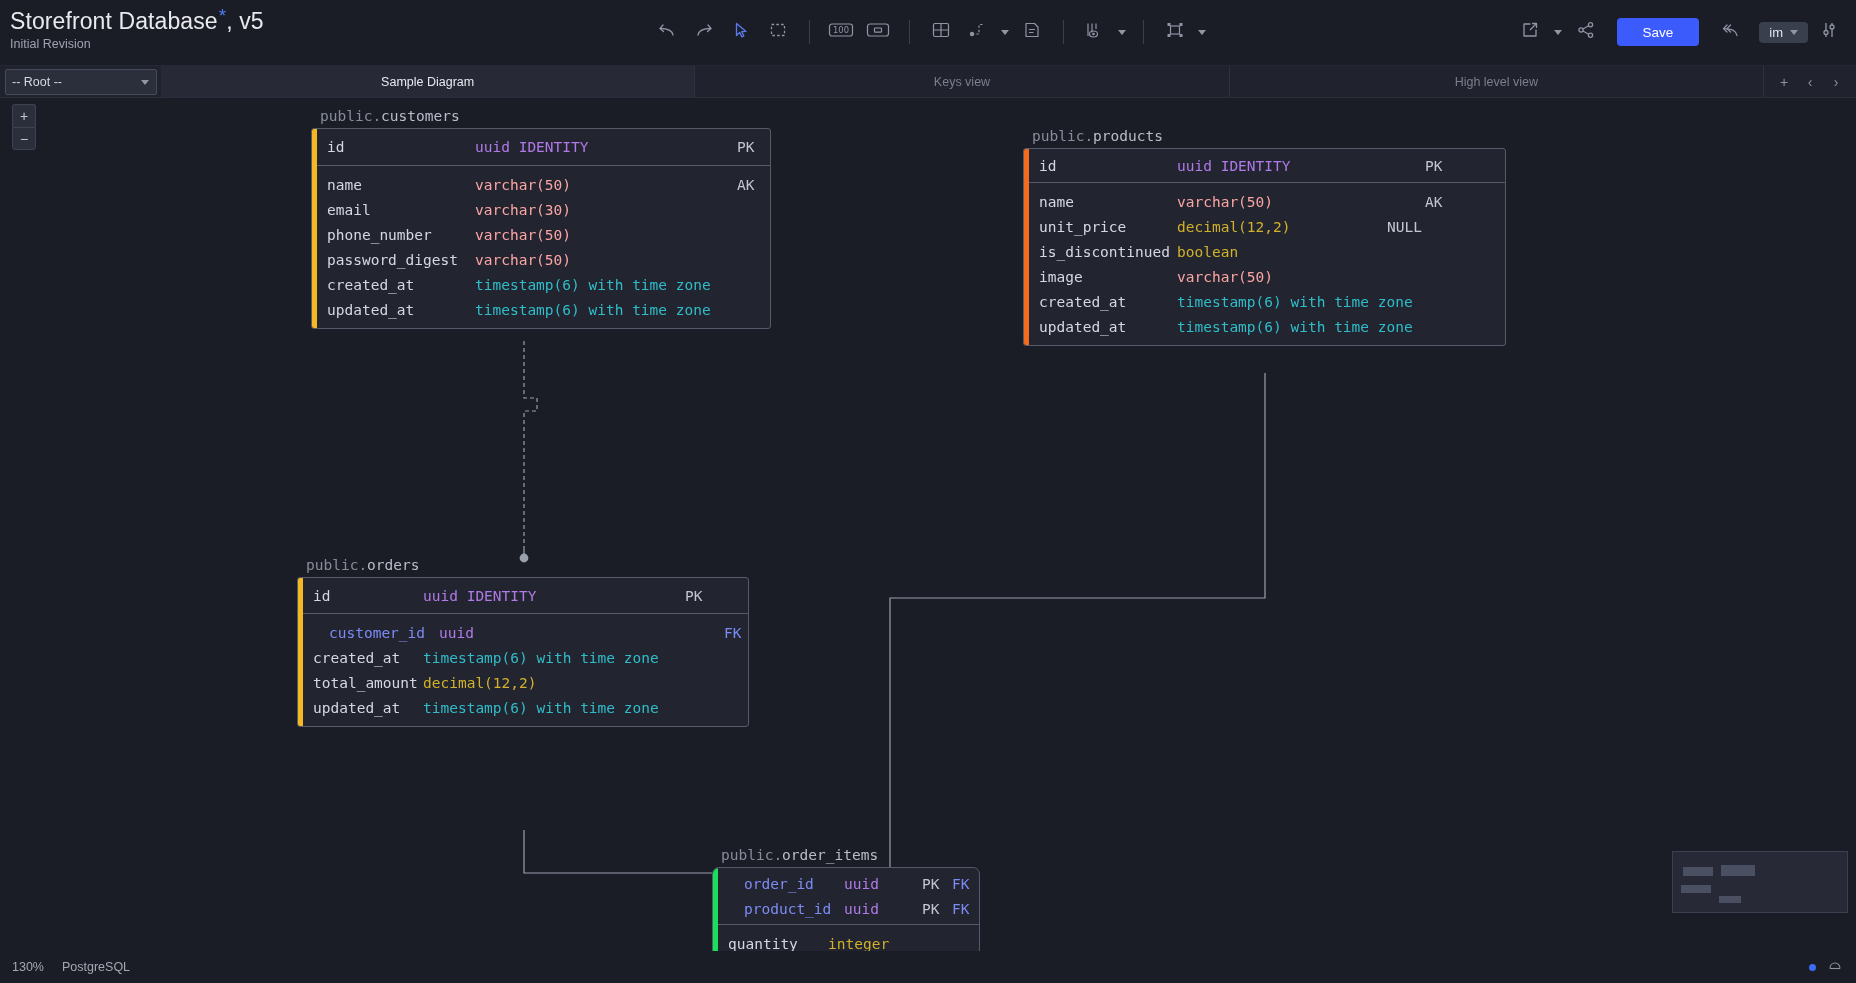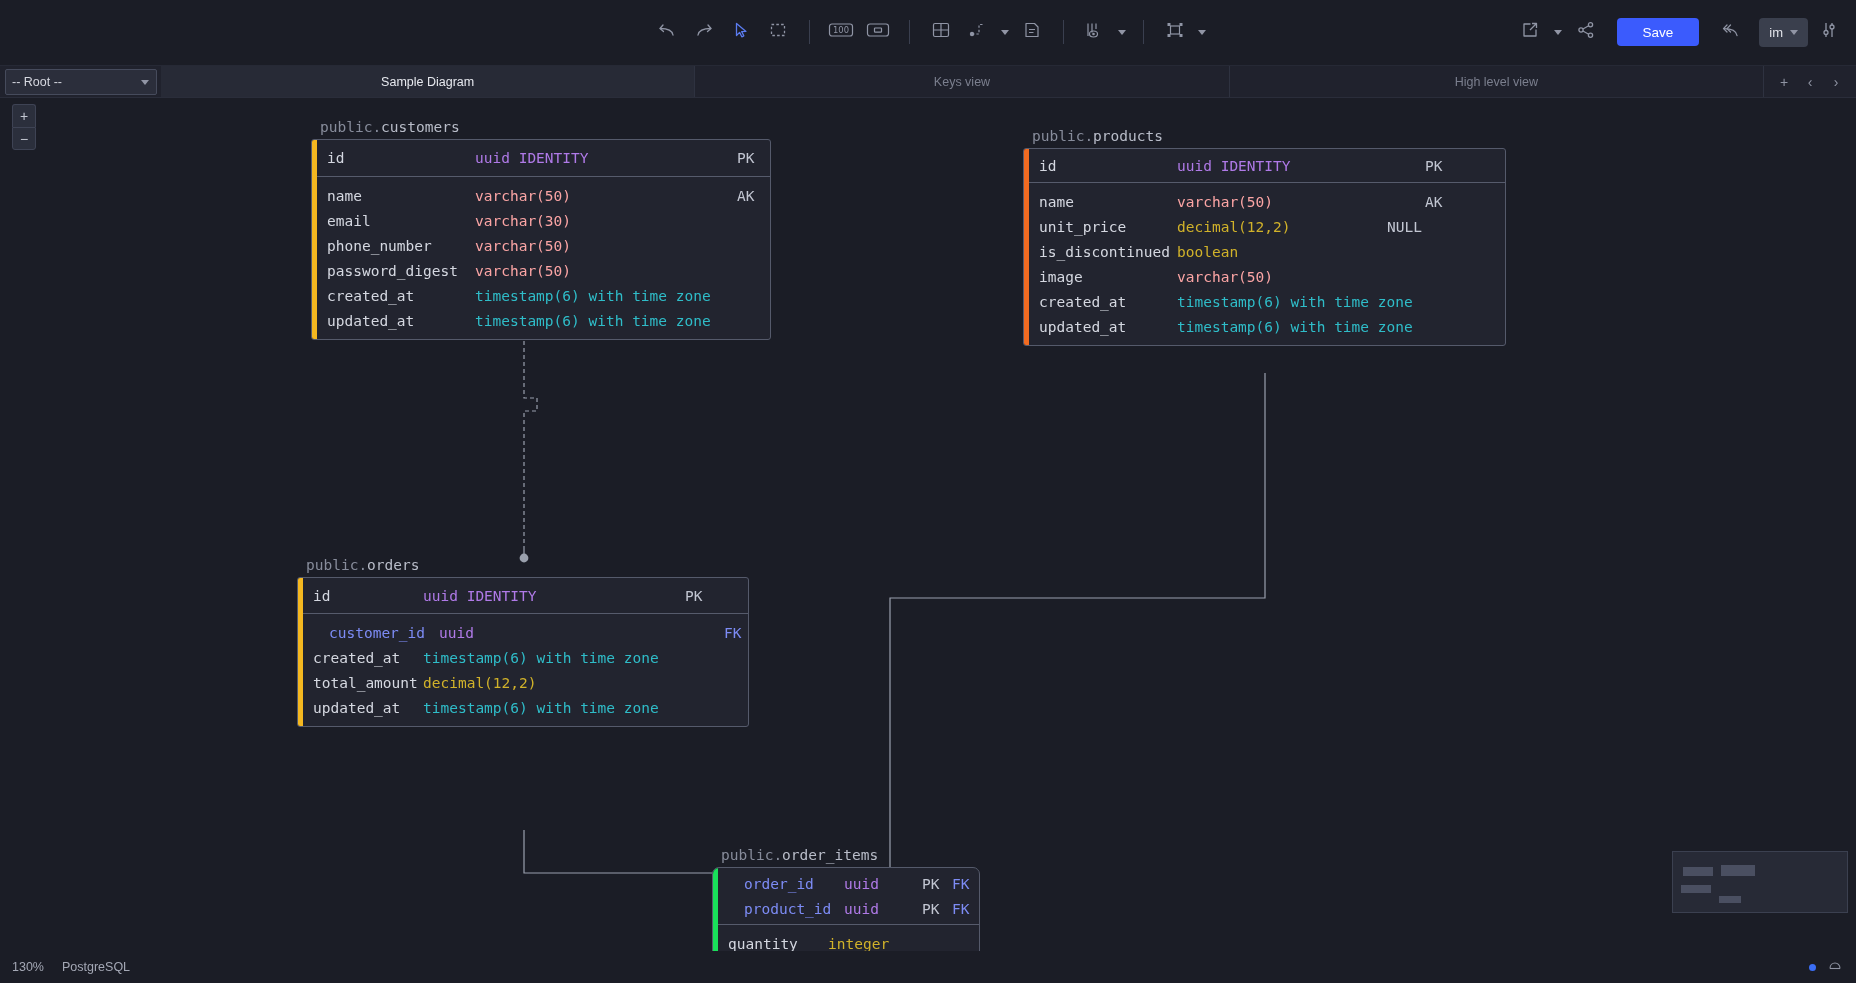--- a/index.html
+++ b/index.html
@@ -45,21 +45,21 @@
     display: flex; align-items: center; gap: 4px; height: 38px;
   }
   #save-btn {
     background: #3b5bfd; color: #fff; font-size: 13.5px;
     border: none; border-radius: 4px; padding: 0 26px; height: 28px;
     cursor: pointer; font-family: "Liberation Sans", sans-serif;
     margin: 0 10px;
   }
   #user-chip {
     background: #3a3f4d; color: #e2e4ea; font-size: 13px;
-    border-radius: 4px; height: 29px; padding: 0 10px;
+    border-radius: 4px; height: 21px; padding: 0 10px;
     display: flex; align-items: center; gap: 7px; cursor: pointer; margin-left: 8px;
   }
 
   
   #tabbar {
     position: absolute; top: 66px; left: 0; width: 1856px; height: 32px;
     background: #20222d; display: flex; align-items: stretch;
     border-bottom: 1px solid #2a2d3a;
   }
   #root-select {
@@ -144,20 +144,28 @@
     position: absolute; right: 8px; bottom: 38px; width: 176px; height: 62px;
     background: #272a36; border: 1px solid #3b4050;
   }
   #minimap .mm-box { position: absolute; background: #4a4f61; }
 </style>
 </head>
 <body>
 
 <div id="header">
 
+  <div id="title-block">
+    <div id="doc-title">
+      <span>Storefront Database</span>
+        <span id="dirty-star">*</span>
+        <span>, v5</span>
+    </div>
+    <div id="doc-sub">Initial Revision</div>
+  </div>
 
   <div id="toolbar">
     <div class="tb-btn">
       <span>
         <svg width="20" height="20" viewBox="0 0 20 20" fill="none" stroke="#9095a5" stroke-width="1.3">
           <path d="M6 5 L3 8.5 L6.5 11.5" stroke-linecap="round" stroke-linejoin="round"></path>
           <path d="M3.3 8.5 C9 8.5 15 9.5 16 15" stroke-linecap="round"></path>
         </svg>
       </span>
     </div>
@@ -354,21 +362,21 @@
     <circle cx="524" cy="460" r="4.4" fill="#9aa0ad"></circle>
     <path d="M515 448 L537 448" stroke="#9aa0ad" stroke-width="1.2" fill="none" stroke-dasharray="4 3" opacity="0"></path>
 
     <path d="M524 732 L524 775 L800 775 L800 824" stroke="#9aa0ad" stroke-width="1.2" fill="none"></path>
     <circle cx="800" cy="824" r="4.4" fill="#9aa0ad"></circle>
 
     <path d="M1265 275 L1265 500 L890 500 L890 824" stroke="#9aa0ad" stroke-width="1.2" fill="none"></path>
     <circle cx="890" cy="824" r="4.4" fill="#9aa0ad"></circle>
   </svg>
 
-  <div class="ent" style="left:311px; top:21px; width:460px;">
+  <div class="ent" style="left:311px; top:10px; width:460px;">
     <div class="ent-title">
       <span class="schema">public.</span><span>customers</span>
     </div>
     <div class="ent-body">
       <div class="ent-accent" style="background:#f5b820"></div>
       <div class="ent-rows">
         <div class="pk-group">
           <div class="row" style="height:36px">
             <span class="c-name" style="width:148px">id</span>
             <span class="c-type uuid" style="width:262px">uuid IDENTITY</span>

